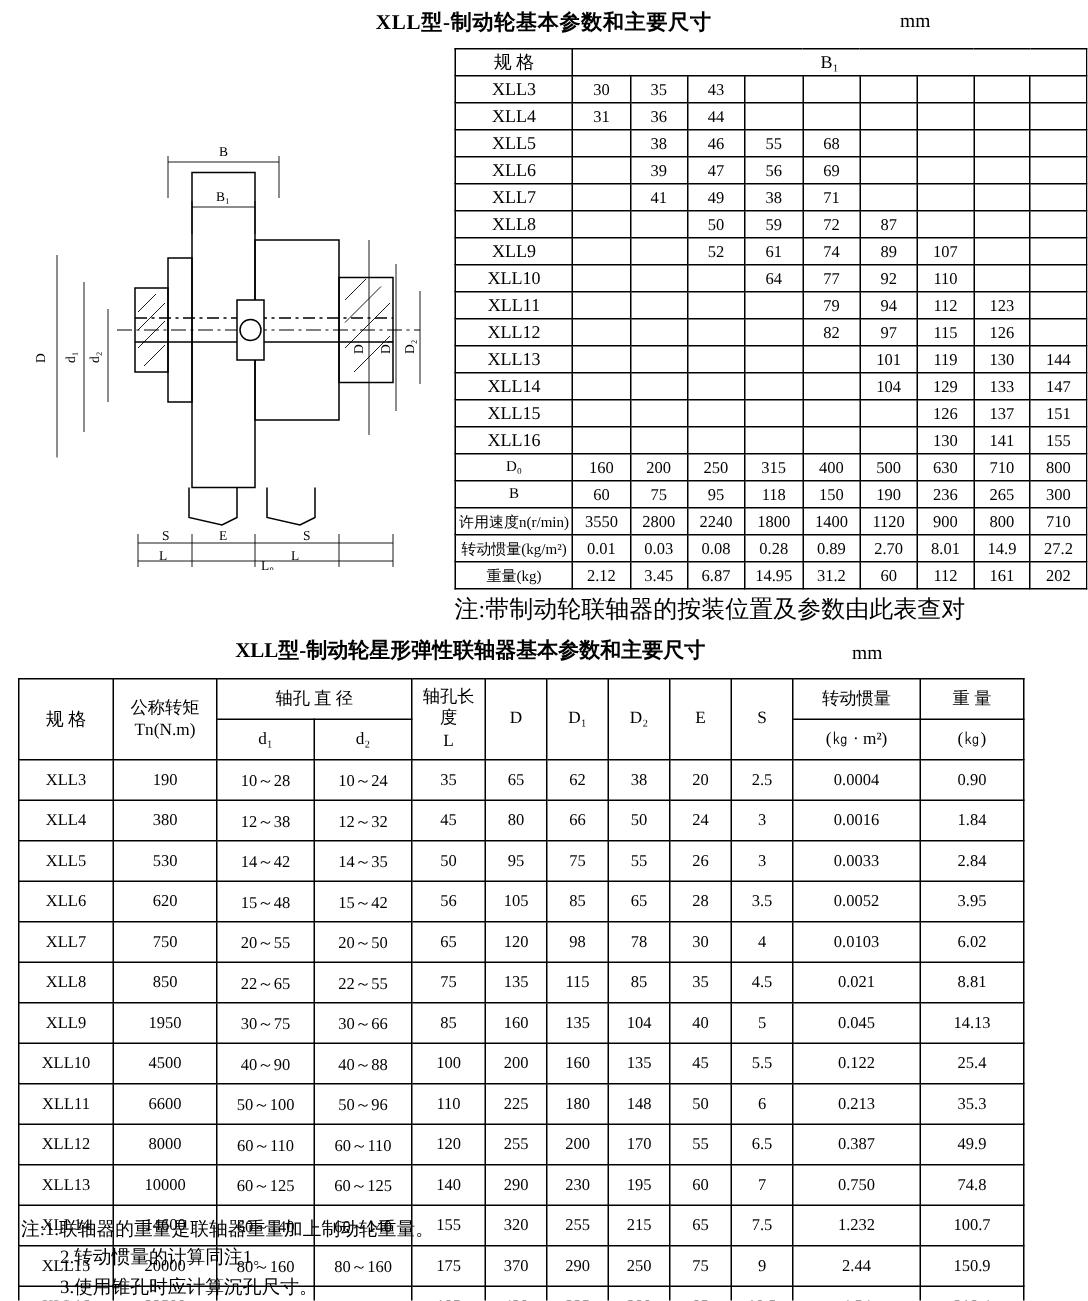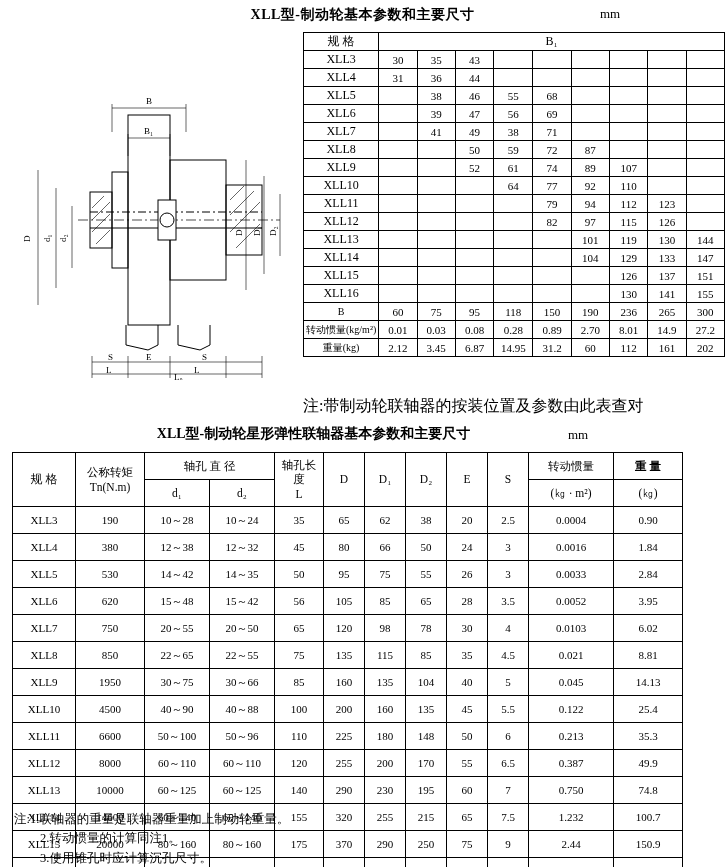--- a/index.html
+++ b/index.html
@@ -122,21 +122,21 @@
   table.t2 .hcell {
     font-size: 11.5px;
     line-height: 1.25;
   }
   table.t2 .spec2 { width: 56px; font-size: 12px;}
   table.t2 .c-tn { width: 62px; }
   table.t2 .c-d { width: 58px; }
   table.t2 .c-l { width: 42px; margin-left: 24px; }
   table.t2 .c-s { width: 34px; }
   table.t2 .c-j { width: 78px; text-align: center; }
-  table.t2 .c-w { width: 62px; font-weight: bold; }
+  table.t2 .c-w { width: 62px; }
   
   .notes {
     position: absolute;
     left: 14px;
     top: 810px;
     font-size: 12.5px;
     line-height: 1.55;
   }
   .notes div { white-space: nowrap; }
   .notes .indent { padding-left: 26px; }
@@ -397,30 +397,54 @@
           <td class="val"></td>
           <td class="val"></td>
           <td class="val"></td>
           <td class="val"></td>
           <td class="val">130</td>
           <td class="val">141</td>
           <td class="val">155</td>
         </tr>
 
         <tr>
+          <td class="lbl">D₀</td>
+          <td class="val">160</td>
+          <td class="val">200</td>
+          <td class="val">250</td>
+          <td class="val">315</td>
+          <td class="val">400</td>
+          <td class="val">500</td>
+          <td class="val">630</td>
+          <td class="val">710</td>
+          <td class="val">800</td>
+        </tr>
+        <tr>
           <td class="lbl">B</td>
           <td class="val">60</td>
           <td class="val">75</td>
           <td class="val">95</td>
           <td class="val">118</td>
           <td class="val">150</td>
           <td class="val">190</td>
           <td class="val">236</td>
           <td class="val">265</td>
           <td class="val">300</td>
+        </tr>
+        <tr>
+          <td class="lbl">许用速度n(r/min)</td>
+          <td class="val">3550</td>
+          <td class="val">2800</td>
+          <td class="val">2240</td>
+          <td class="val">1800</td>
+          <td class="val">1400</td>
+          <td class="val">1120</td>
+          <td class="val">900</td>
+          <td class="val">800</td>
+          <td class="val">710</td>
         </tr>
         <tr>
           <td class="lbl">转动惯量(kg/m²)</td>
           <td class="val">0.01</td>
           <td class="val">0.03</td>
           <td class="val">0.08</td>
           <td class="val">0.28</td>
           <td class="val">0.89</td>
           <td class="val">2.70</td>
           <td class="val">8.01</td>

